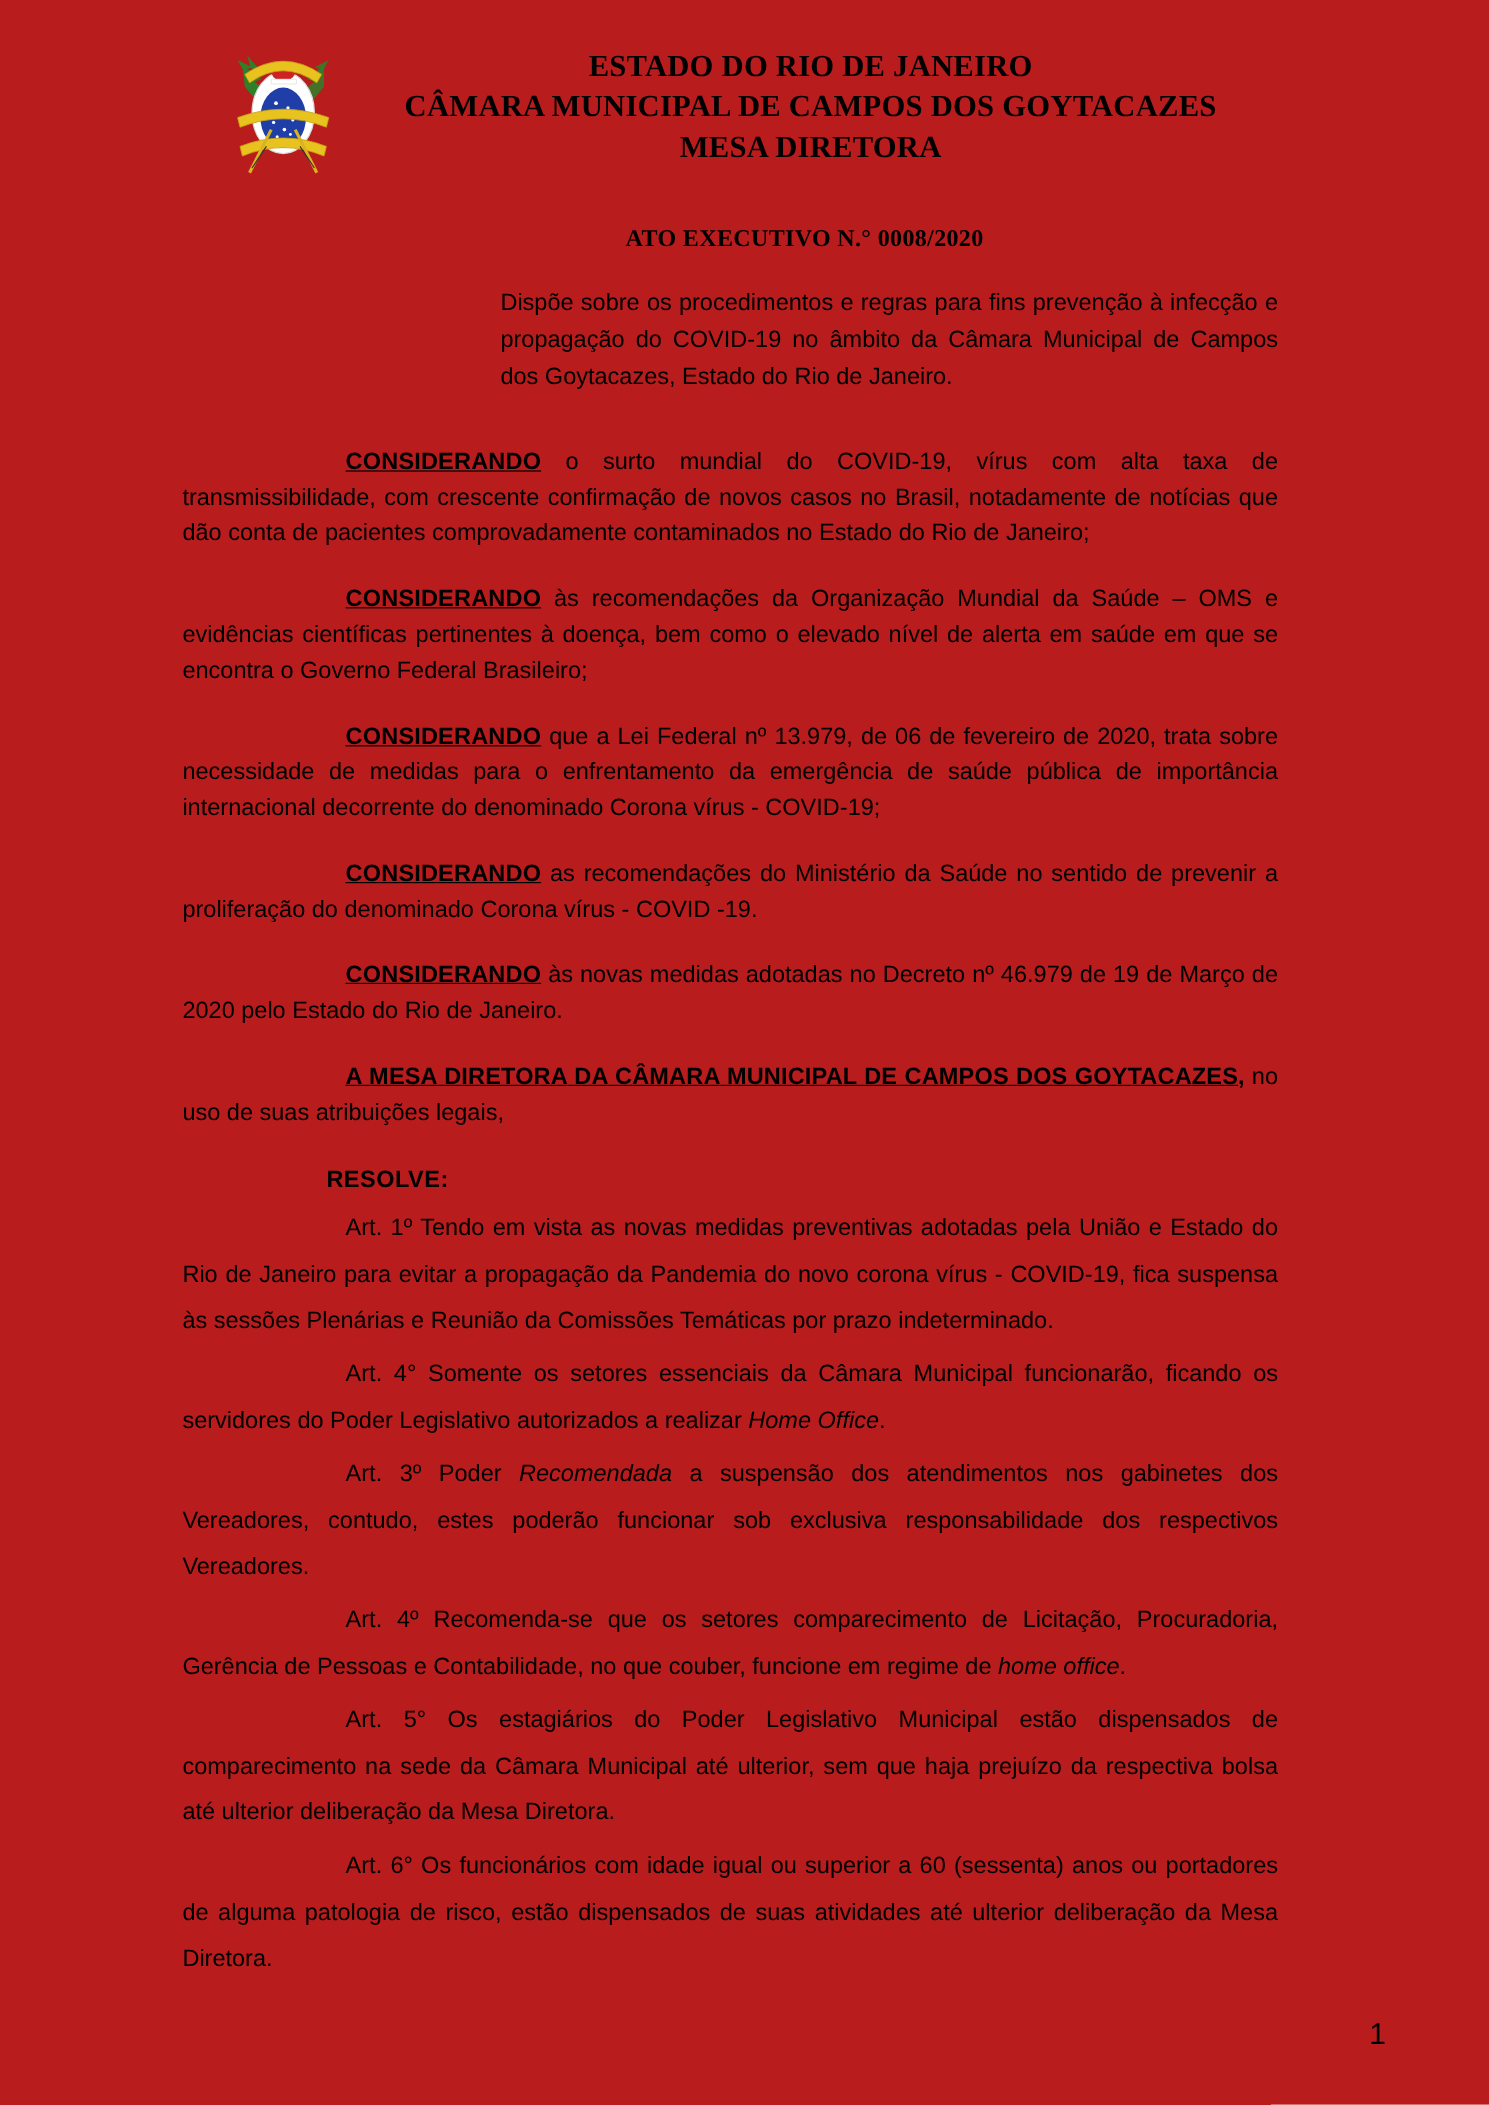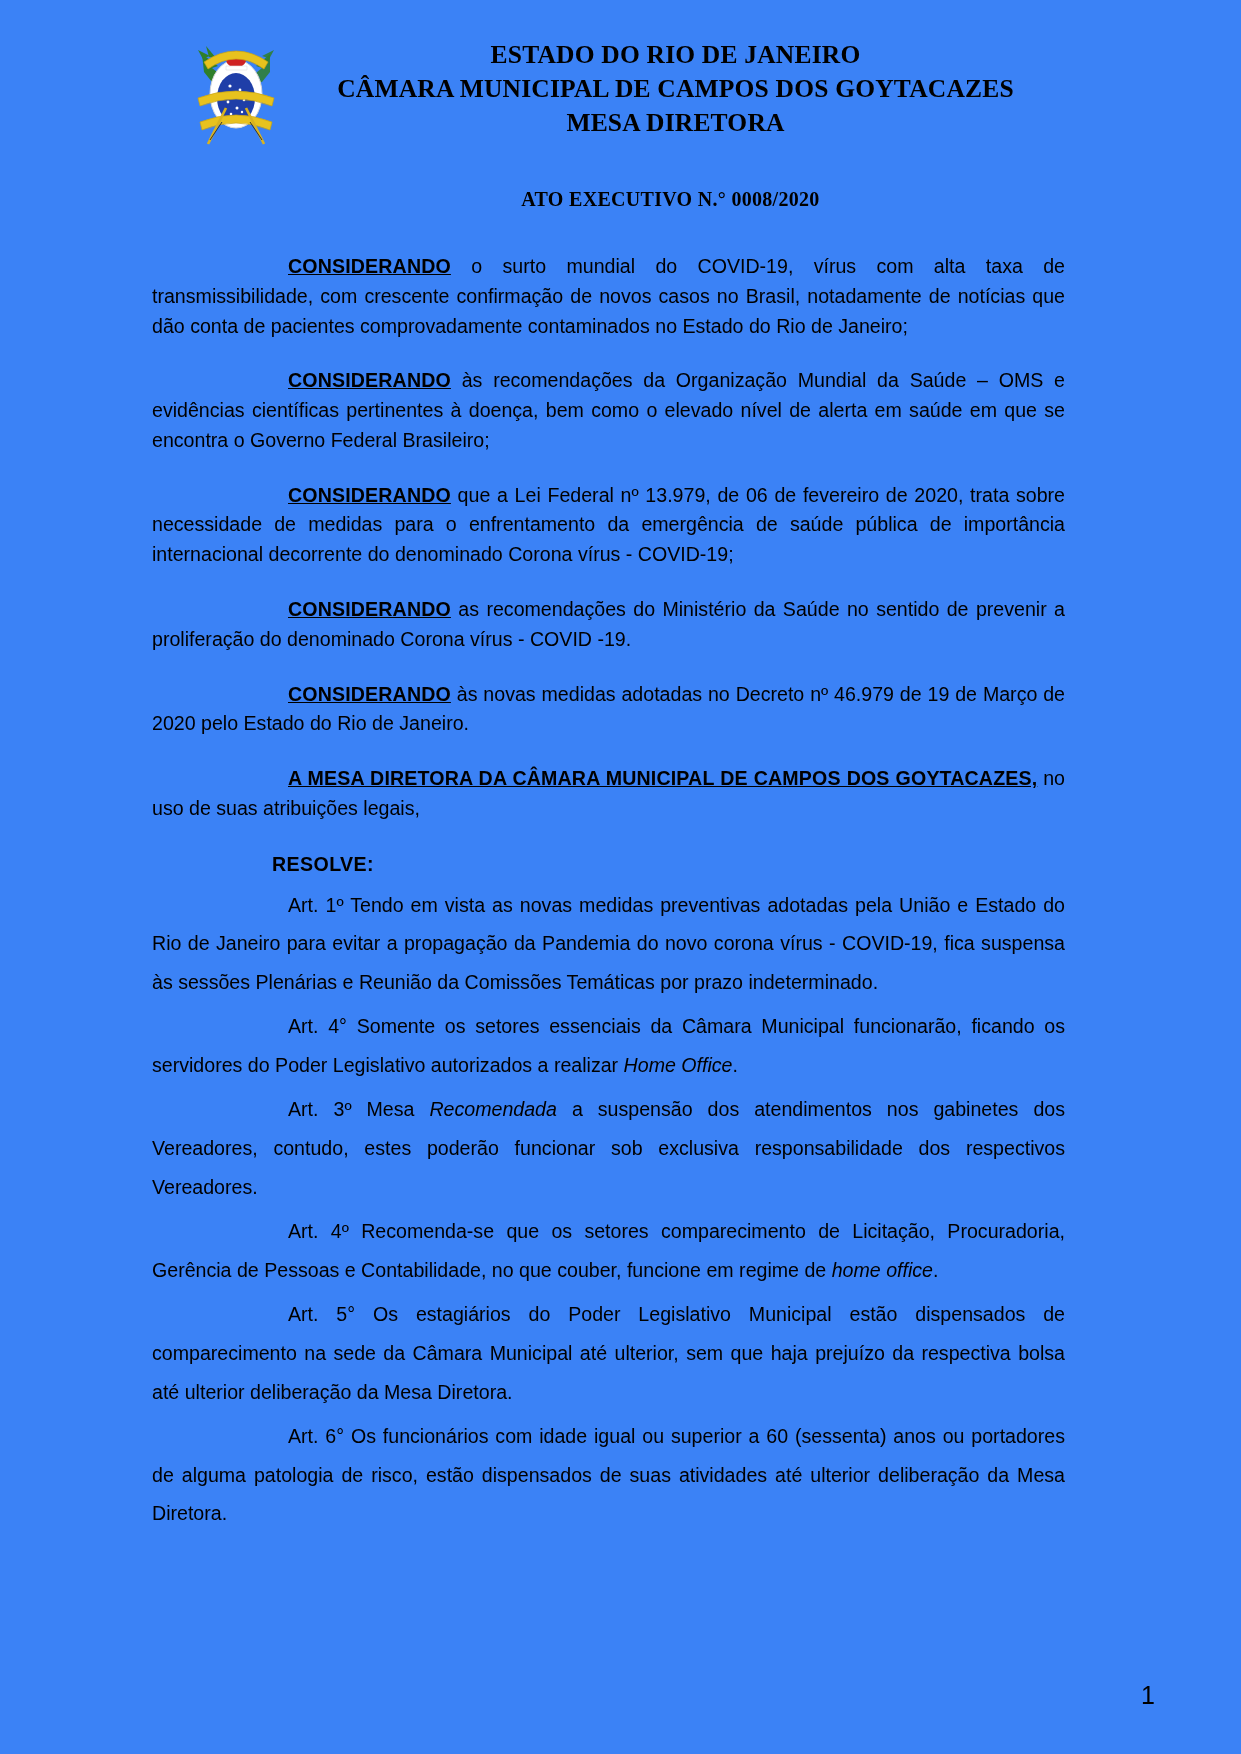--- a/index.html
+++ b/index.html
@@ -4,21 +4,21 @@
 <style>
   html, body {
     margin: 0;
     padding: 0;
     background: #ffffff;
   }
   .page {
     position: relative;
     width: 1241px;
     height: 1754px;
-    background: #3b82f6;
+    background: #b91c1c;
     box-sizing: border-box;
     padding: 0;
     overflow: hidden;
     font-family: "Liberation Sans", "DejaVu Sans", sans-serif;
     color: #000000;
   }
 
   
   .header {
     position: relative;
@@ -178,41 +178,42 @@
       <div class="line1">ESTADO DO RIO DE JANEIRO</div>
       <div class="line2">CÂMARA MUNICIPAL DE CAMPOS DOS GOYTACAZES</div>
       <div class="line3">MESA DIRETORA</div>
     </div>
   </div>
 
   <div class="doc-number">ATO EXECUTIVO N.° 0008/2020</div>
 
   <div class="body">
 
+    <div class="ementa">Dispõe sobre os procedimentos e regras para fins prevenção à infecção e propagação do COVID-19 no âmbito da Câmara Municipal de Campos dos Goytacazes, Estado do Rio de Janeiro.</div>
 
     <p class="para gap-lg"><b class="kw">CONSIDERANDO</b><span> o surto mundial do COVID-19, vírus com alta taxa de transmissibilidade, com crescente confirmação de novos casos no Brasil, notadamente de notícias que dão conta de pacientes comprovadamente contaminados no Estado do Rio de Janeiro;</span></p>
 
     <p class="para gap-md"><b class="kw">CONSIDERANDO</b><span> às recomendações da Organização Mundial da Saúde – OMS e evidências científicas pertinentes à doença, bem como o elevado nível de alerta em saúde em que se encontra o Governo Federal Brasileiro;</span></p>
 
     <p class="para gap-md"><b class="kw">CONSIDERANDO</b><span> que a Lei Federal nº 13.979, de 06 de fevereiro de 2020, trata sobre necessidade de medidas para o enfrentamento da emergência de saúde pública de importância internacional decorrente do denominado Corona vírus - COVID-19;</span></p>
 
     <p class="para gap-md"><b class="kw">CONSIDERANDO</b><span> as recomendações do Ministério da Saúde no sentido de prevenir a proliferação do denominado Corona vírus - COVID -19.</span></p>
 
     <p class="para gap-md"><b class="kw">CONSIDERANDO</b><span> às novas medidas adotadas no Decreto nº 46.979 de 19 de Março de 2020 pelo Estado do Rio de Janeiro.</span></p>
 
     <p class="para gap-md"><b class="kw">A MESA DIRETORA DA CÂMARA MUNICIPAL DE CAMPOS DOS GOYTACAZES,</b><span> no uso de suas atribuições legais,</span></p>
 
     <p class="resolve">RESOLVE:</p>
 
     <p class="art gap"><span>Art. 1º Tendo em vista as novas medidas preventivas adotadas pela União e Estado do Rio de Janeiro para evitar a propagação da Pandemia do novo corona vírus - COVID-19, fica suspensa às sessões Plenárias e Reunião da Comissões Temáticas por prazo indeterminado.</span><i class="it"></i><span></span></p>
 
 
     <p class="art gap"><span>Art. 4° Somente os setores essenciais da Câmara Municipal funcionarão, ficando os servidores do Poder Legislativo autorizados a realizar </span><i class="it">Home Office</i><span>.</span></p>
 
-    <p class="art gap"><span>Art. 3º Mesa </span><i class="it">Recomendada</i><span> a suspensão dos atendimentos nos gabinetes dos Vereadores, contudo, estes poderão funcionar sob exclusiva responsabilidade dos respectivos Vereadores.</span></p>
+    <p class="art gap"><span>Art. 3º Poder </span><i class="it">Recomendada</i><span> a suspensão dos atendimentos nos gabinetes dos Vereadores, contudo, estes poderão funcionar sob exclusiva responsabilidade dos respectivos Vereadores.</span></p>
 
     <p class="art gap"><span>Art. 4º Recomenda-se que os setores comparecimento de Licitação, Procuradoria, Gerência de Pessoas e Contabilidade, no que couber, funcione em regime de </span><i class="it">home office</i><span>.</span></p>
 
     <p class="art gap"><span>Art. 5° Os estagiários do Poder Legislativo Municipal estão dispensados de comparecimento na sede da Câmara Municipal até ulterior, sem que haja prejuízo da respectiva bolsa até ulterior deliberação da Mesa Diretora.</span><i class="it"></i><span></span></p>
 
     <p class="art gap"><span>Art. 6° Os funcionários com idade igual ou superior a 60 (sessenta) anos ou portadores de alguma patologia de risco, estão dispensados de suas atividades até ulterior deliberação da Mesa Diretora.</span><i class="it"></i><span></span></p>
 
   </div>
 
   <div class="pagenum">1</div>

